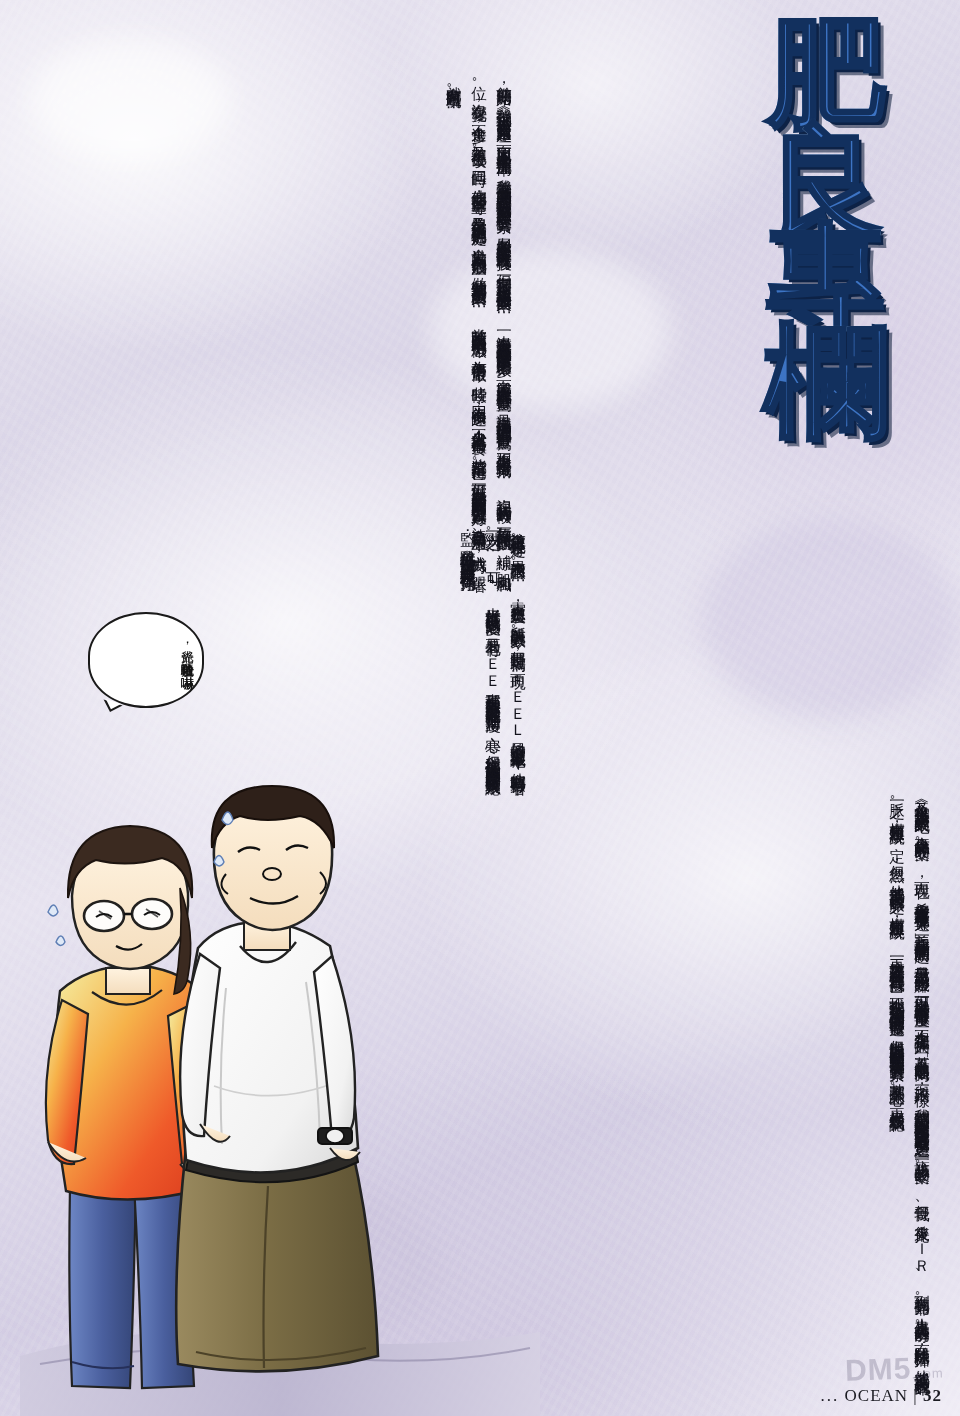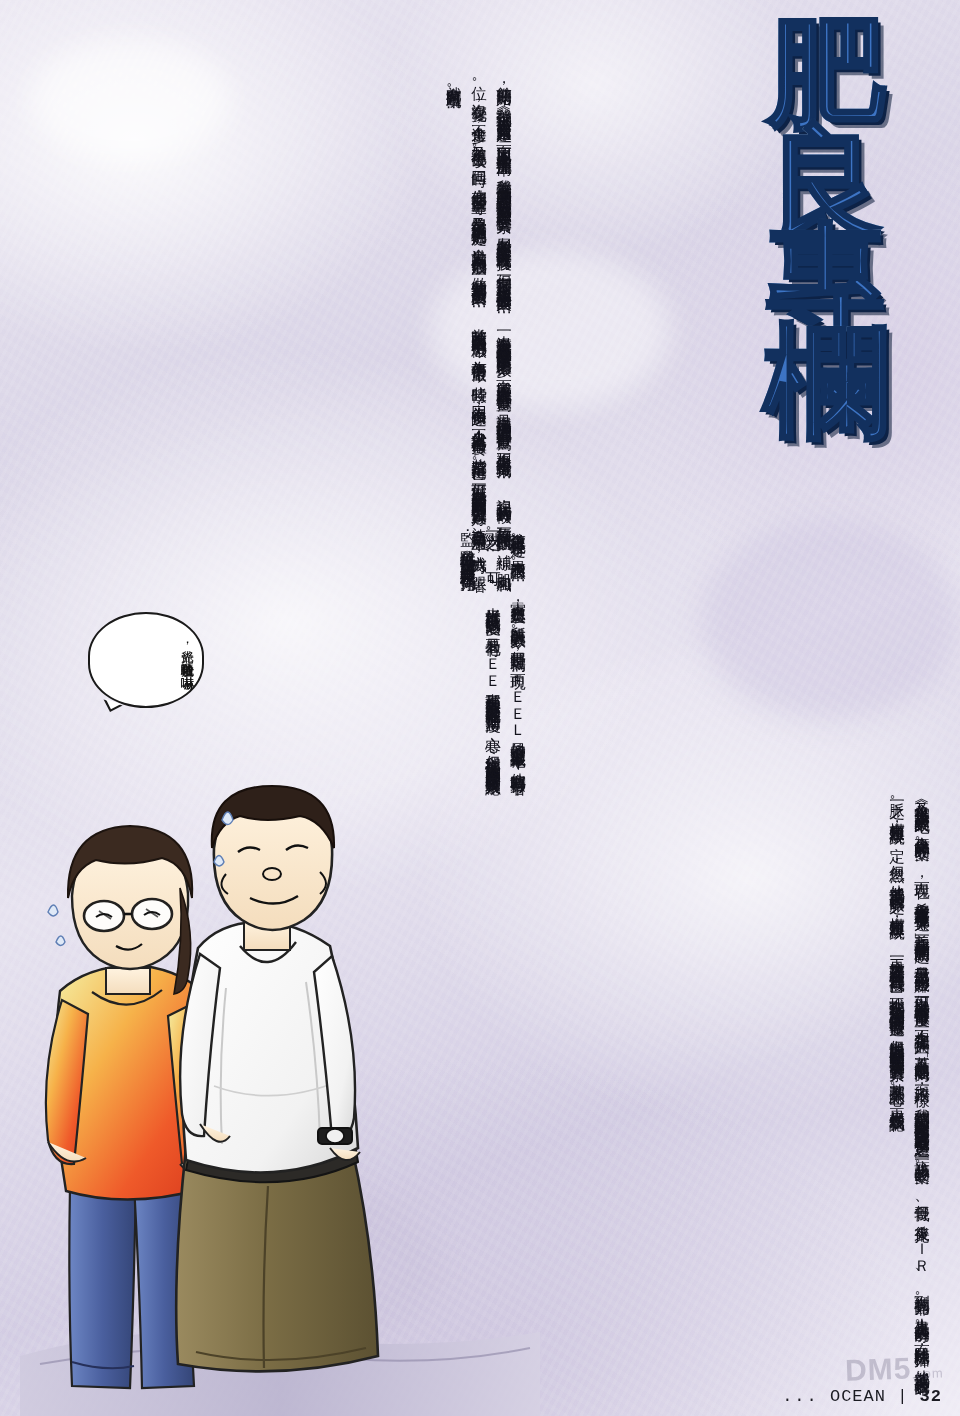--- a/index.html
+++ b/index.html
@@ -94,21 +94,21 @@
     content:"";position:absolute;left:-8px;top:-11px;width:0;height:0;
     border:8px solid transparent;border-top-color:#fff;
   }
 
   
   .art{position:absolute;left:0;bottom:0;width:560px;height:660px;z-index:4;}
 
   
   .footer{
     position:absolute;right:18px;bottom:10px;z-index:8;
-    font-family:Liberation Mono, monospace;
+    font-family:Liberation Serif, serif;
     font-size:17px;letter-spacing:1px;color:#1b1b22;
   }
   .footer .dots{letter-spacing:2px;}
   .footer .pg{font-weight:bold;}
   .watermark{
     position:absolute;right:16px;bottom:30px;z-index:8;
     font-family:"Liberation Sans",sans-serif;
     font-size:30px;font-weight:bold;color:rgba(120,115,140,0.35);
     letter-spacing:1px;transform:rotate(-2deg);
   }

